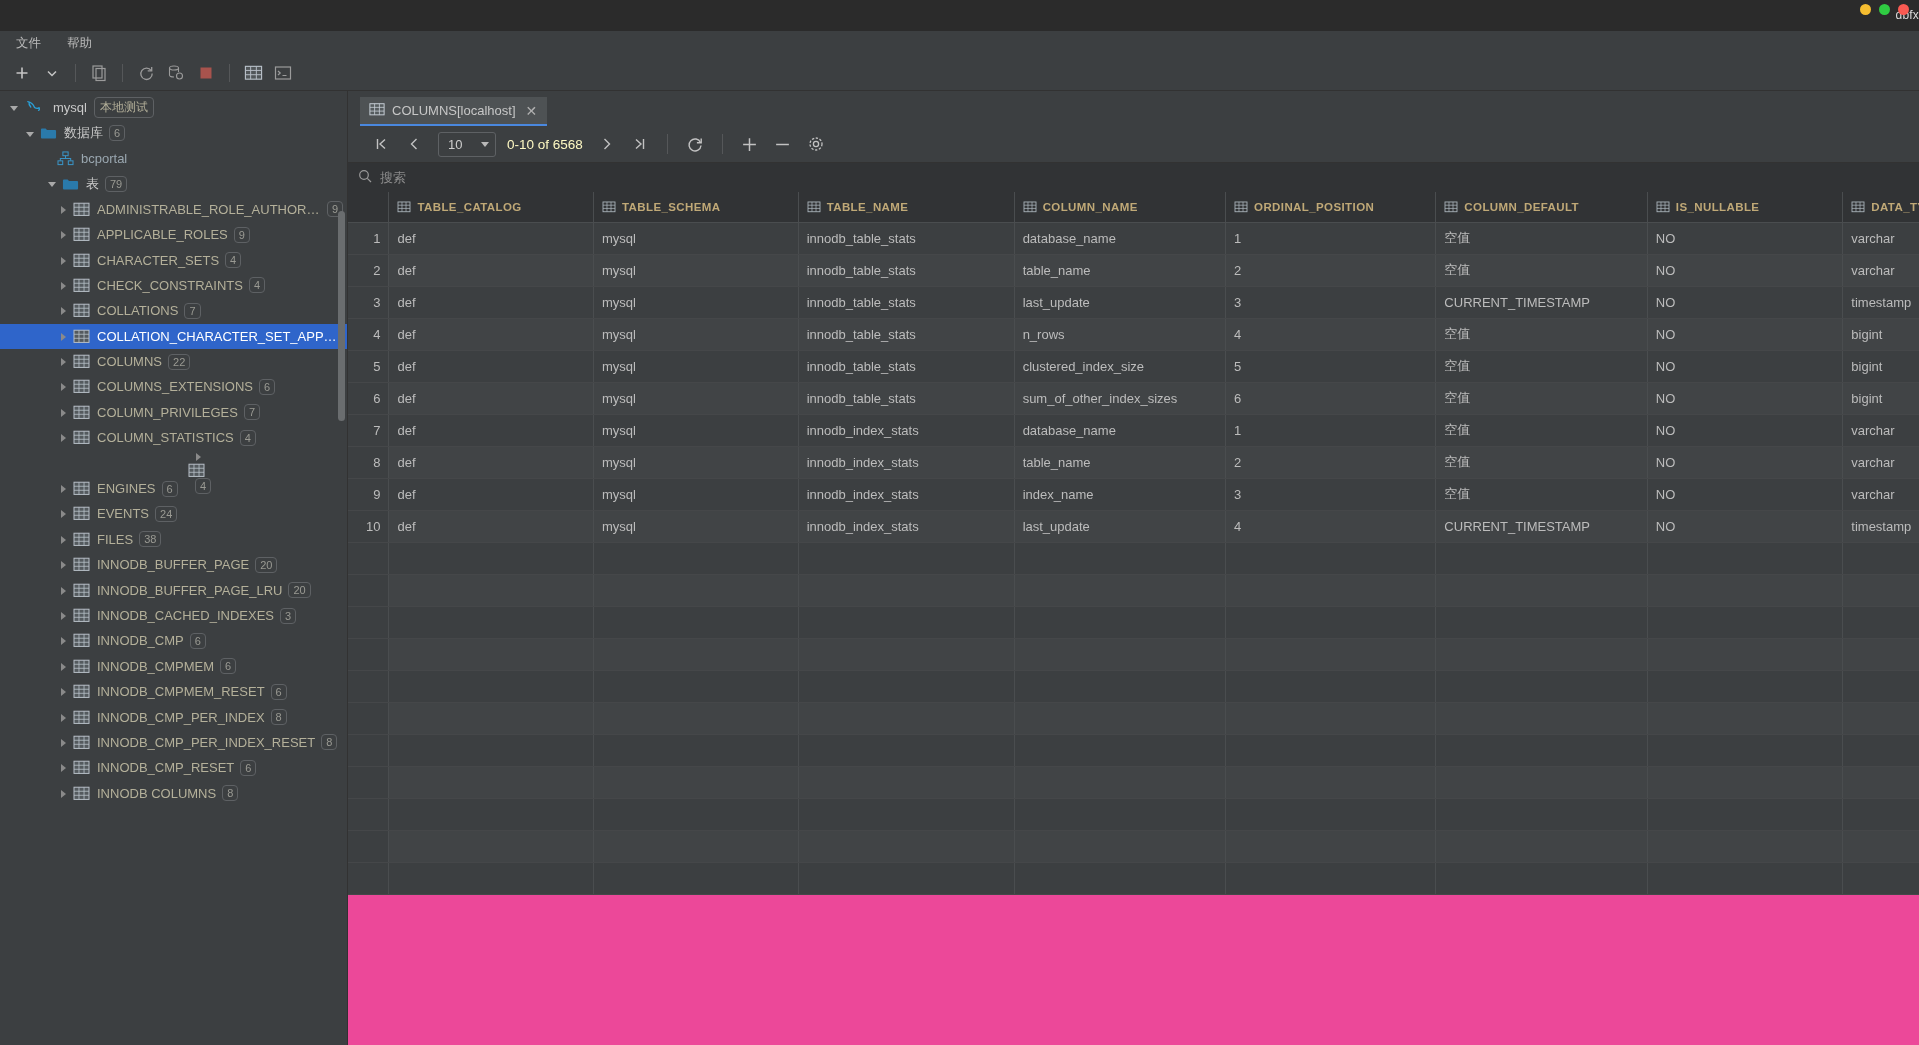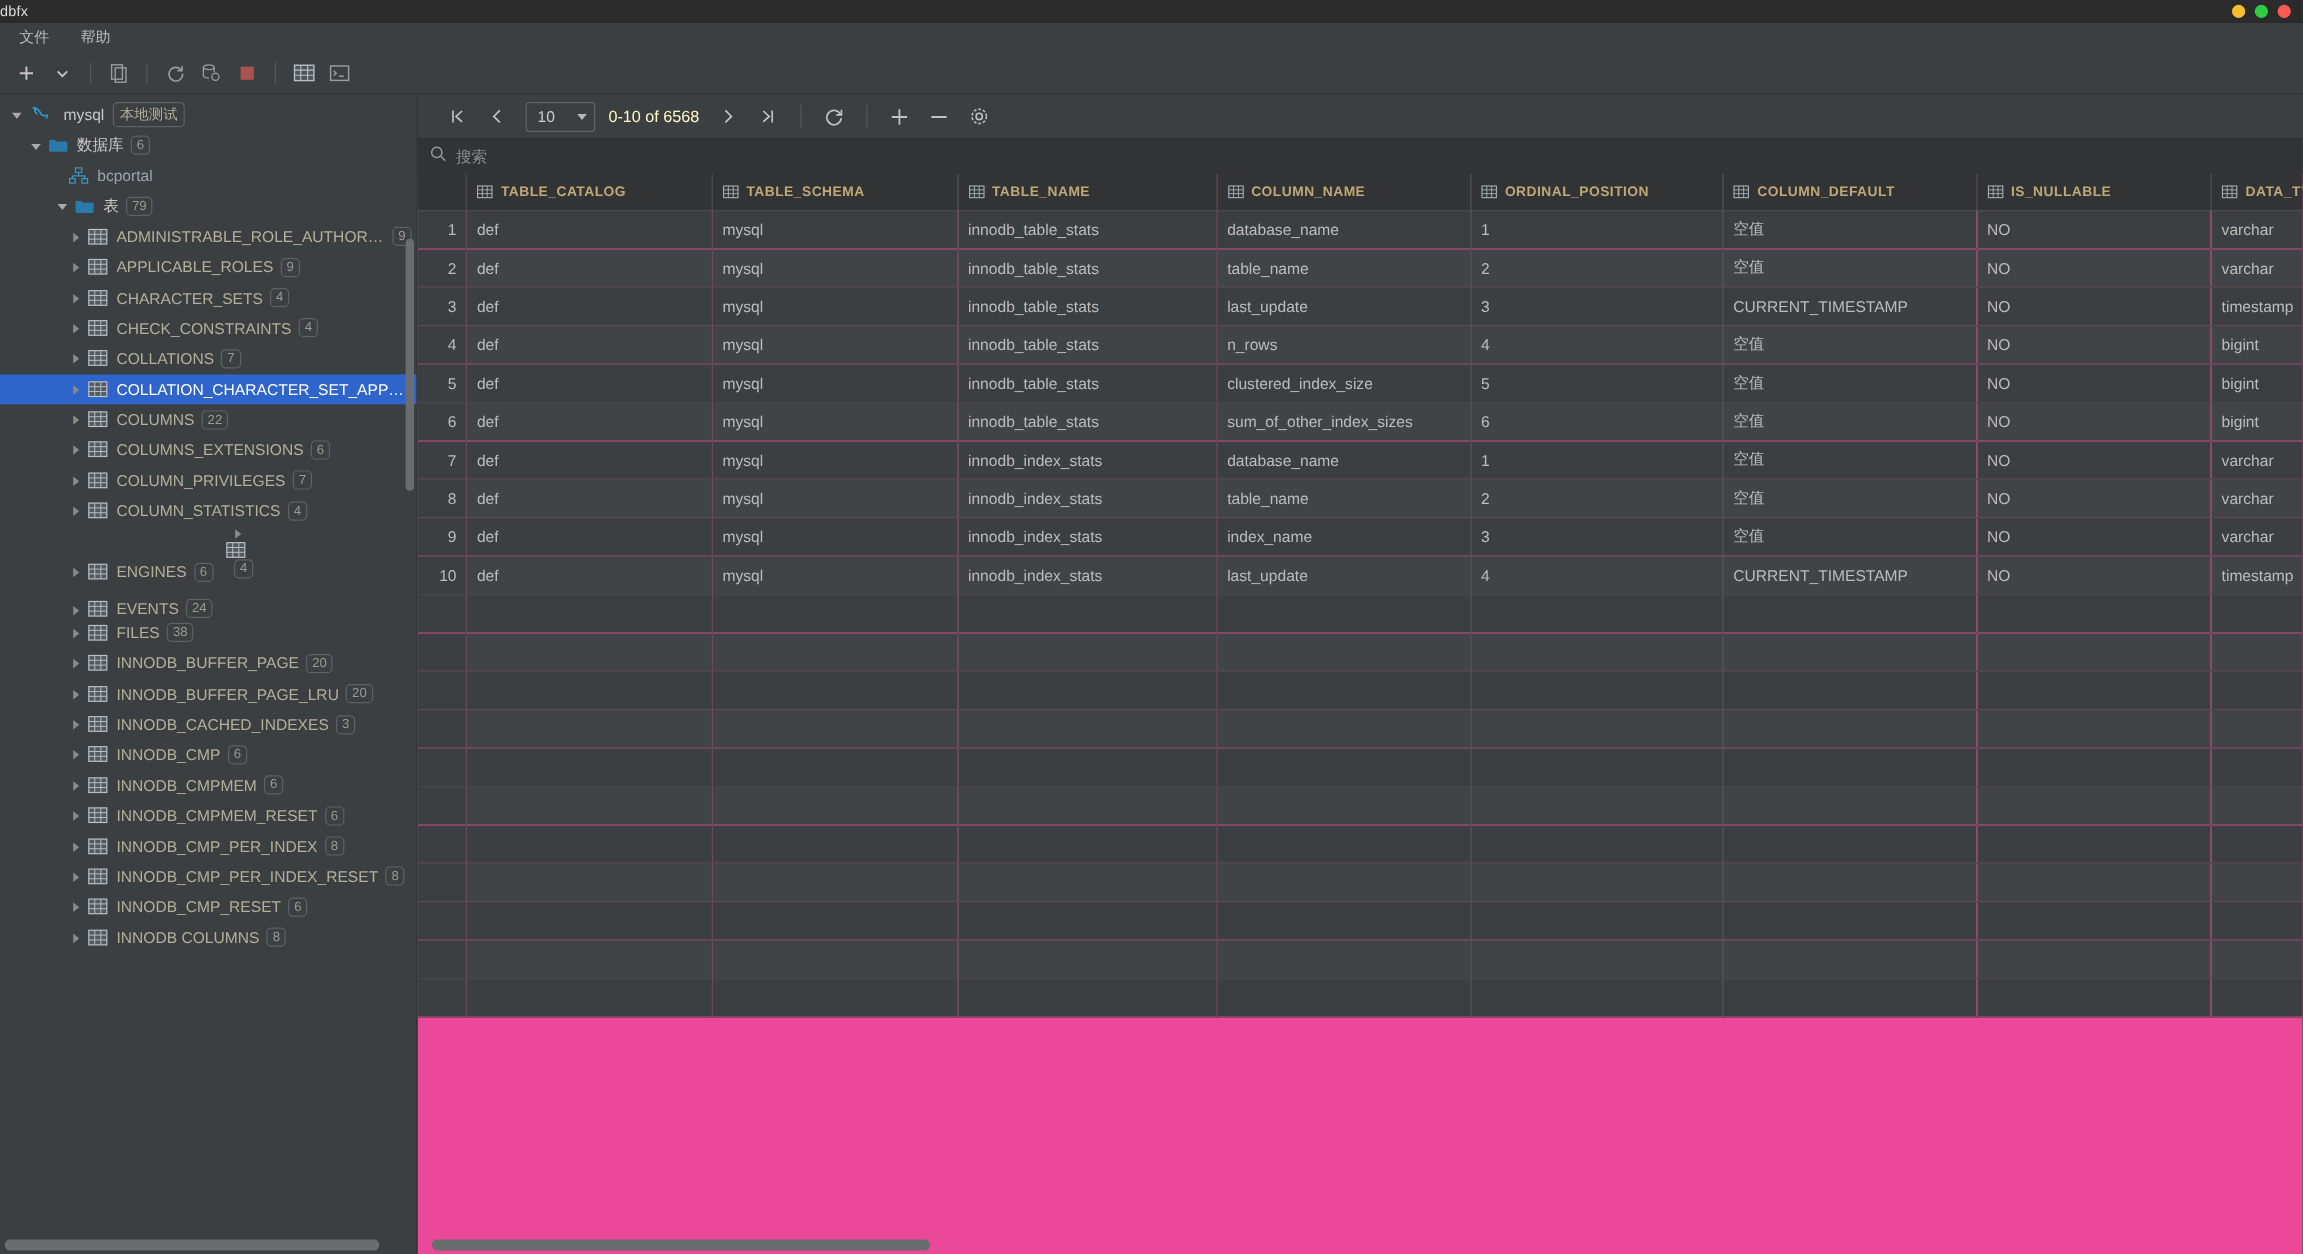--- a/index.html
+++ b/index.html
@@ -6,22 +6,22 @@
   html, body {
     width: 1919px; height: 1045px;
     background: #3c3f41;
     font-family: "Liberation Sans", "DejaVu Sans", sans-serif;
     overflow: hidden;
     -webkit-font-smoothing: antialiased;
   }
 
   
   .titlebar {
-    height: 19px; background: #2b2b2b;
-    display: flex; align-items: center; justify-content: flex-start;
+    height: 31px; background: #2b2b2b;
+    display: flex; align-items: center; justify-content: flex-end;
     position: relative; border-bottom: 1px solid #2b2b2b;
   }
   .titlebar .title { color: #dcdcdc; font-size: 12px; letter-spacing: .2px; }
   .win-ctrls { position: absolute; right: 10px; top: 0; height: 19px; display: flex; align-items: center; gap: 8px; }
   .dot { width: 11px; height: 11px; border-radius: 50%; display: block; }
 
   
   .menubar { height: 25px; background: #3c3f41; display: flex; align-items: center; padding-left: 12px; gap: 18px; }
   .menubar .mi { color: #bbbbbb; font-size: 12.5px; padding: 2px 4px; cursor: default; }
 
@@ -383,21 +383,21 @@
             <span class="arrow closed"></span>
             <span class="ico">
               <svg width="17" height="15" viewBox="0 0 18 16">
   <rect x="1" y="1.3" width="16" height="13" stroke="#b9c1c9" fill="#545a5e" stroke-width="1.05"></rect>
   <path d="M1 5.6h16M1 9.9h16M6.3 1.3V14.3M11.7 1.3V14.3" stroke="#b9c1c9" stroke-width=".85"></path>
               </svg>
             </span>
             <span class="label">ENGINES</span>
             <span class="badge">6</span>
           </div>
-          <div class="node" style="padding-left: 57px; align-items: flex-end;">
+          <div class="node" style="padding-left: 57px;">
             <span class="arrow closed"></span>
             <span class="ico">
               <svg width="17" height="15" viewBox="0 0 18 16">
   <rect x="1" y="1.3" width="16" height="13" stroke="#b9c1c9" fill="#545a5e" stroke-width="1.05"></rect>
   <path d="M1 5.6h16M1 9.9h16M6.3 1.3V14.3M11.7 1.3V14.3" stroke="#b9c1c9" stroke-width=".85"></path>
               </svg>
             </span>
             <span class="label">EVENTS</span>
             <span class="badge">24</span>
           </div>
@@ -524,20 +524,32 @@
           </div>
         </div>
     </div>
 
     <div class="sb-vscroll"></div>
     <div class="sb-hscroll"></div>
   </div>
 
   <div class="content">
 
+    <div class="tabstrip">
+      <div class="tab">
+        <span>
+          <svg width="16" height="15" viewBox="0 0 18 16">
+            <rect x="1" y="1.5" width="16" height="12.5" stroke="#c6ced6" fill="#555b5e" stroke-width="1.1"></rect>
+            <path d="M1 5.6h16M1 9.8h16M6.3 1.5V14M11.7 1.5V14" stroke="#c6ced6" stroke-width=".9"></path>
+          </svg>
+        </span>
+        <span>COLUMNS[localhost]</span>
+        <span class="x">✕</span>
+      </div>
+    </div>
 
     <div class="pagerbar">
       <div class="pg-btn">
         <svg width="16" height="16" viewBox="0 0 16 16">
           <path d="M4.5 3v10M12 3.5L7 8l5 4.5" stroke="#c2c2c2" stroke-width="1.4" fill="none"></path>
         </svg>
       </div>
       <div class="pg-btn">
         <svg width="16" height="16" viewBox="0 0 16 16">
           <path d="M10.5 3L5.5 8l5 5" stroke="#c2c2c2" stroke-width="1.4" fill="none"></path>

